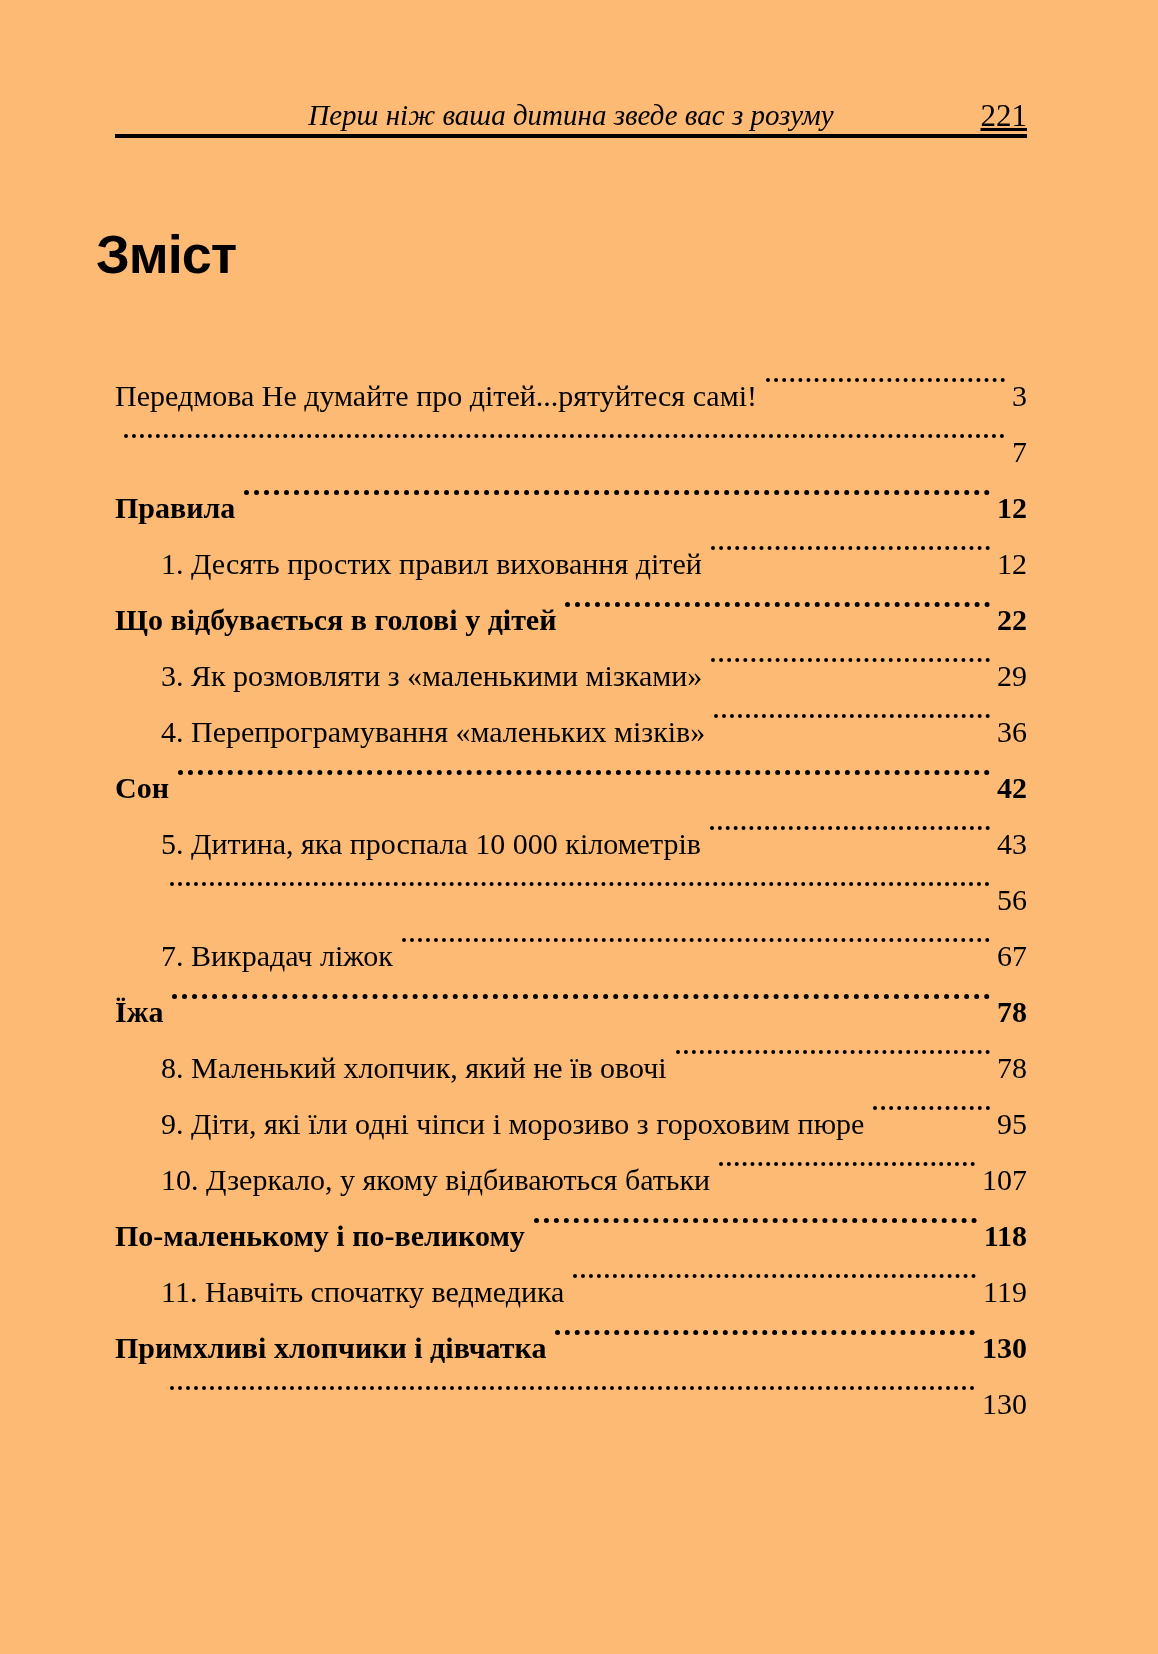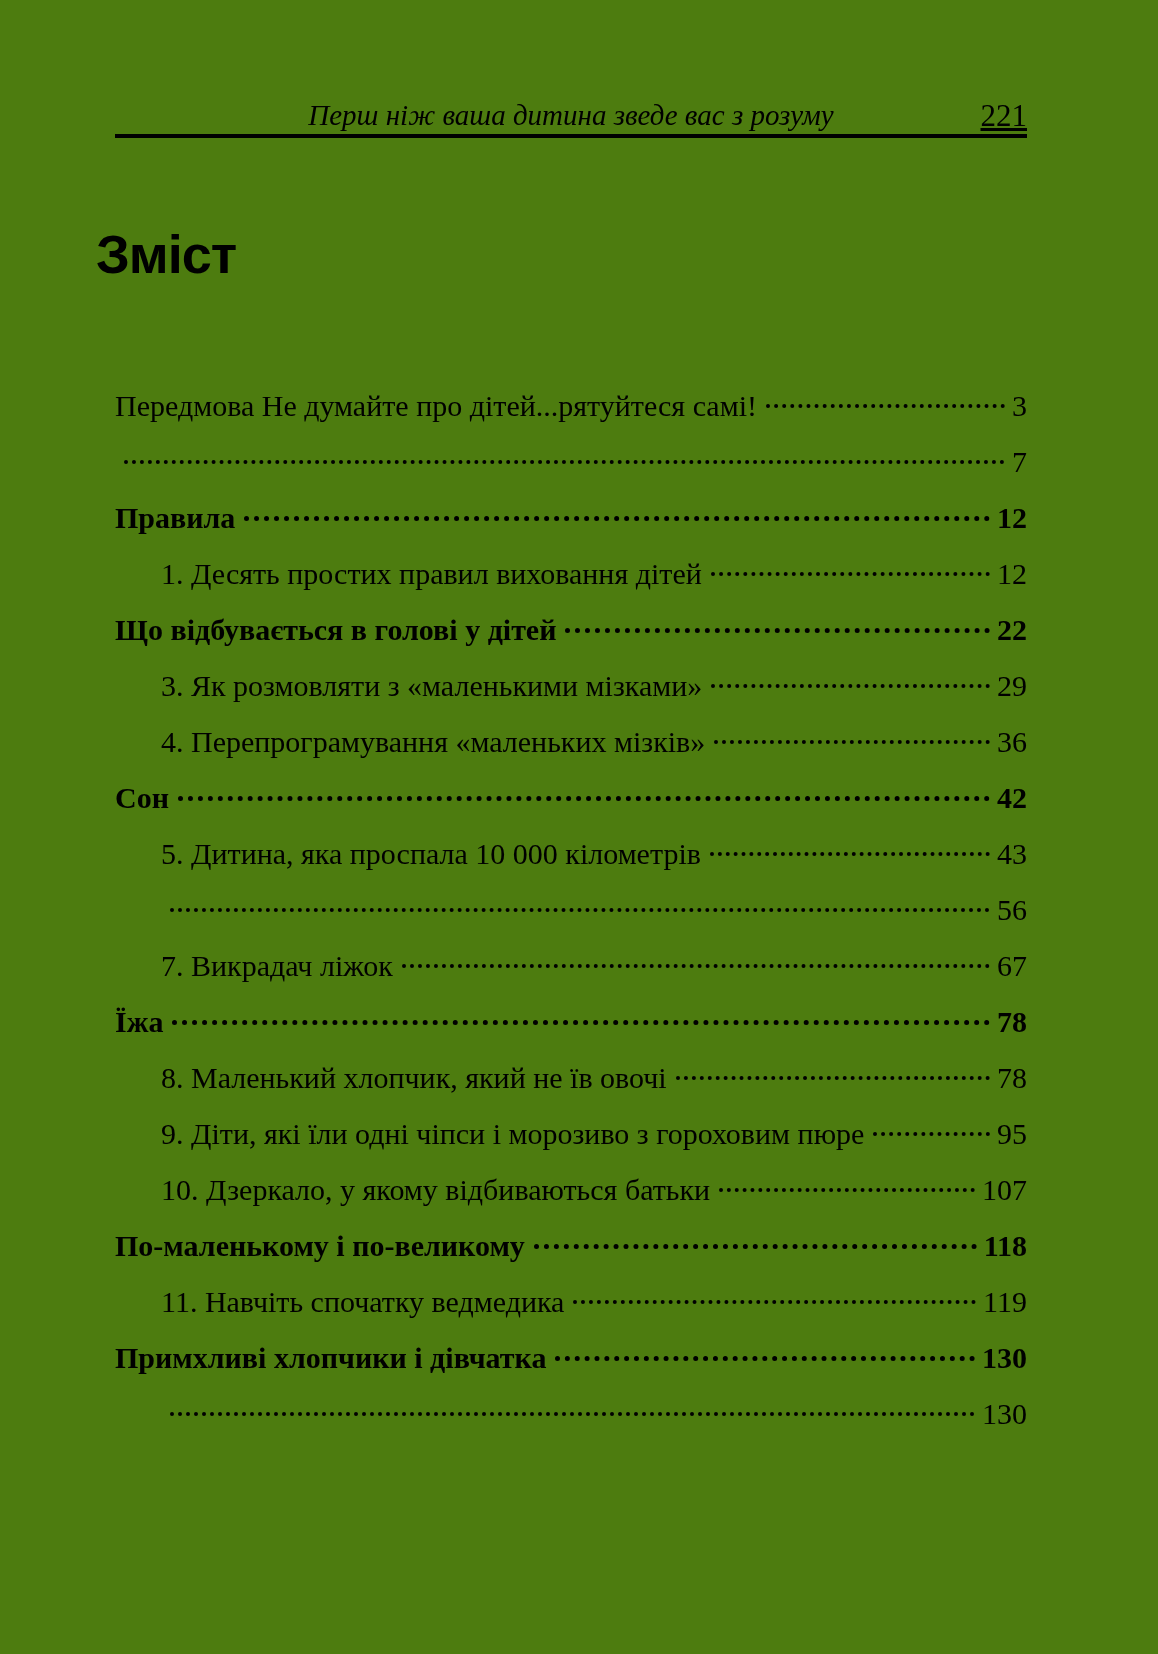--- a/index.html
+++ b/index.html
@@ -4,21 +4,21 @@
 <style>
   html, body {
     margin: 0;
     padding: 0;
     background: #ffffff;
   }
   .page {
     position: relative;
     width: 1158px;
     height: 1654px;
-    background: #4d7c0f;
+    background: #fdba74;
     color: #000000;
     font-family: "Liberation Serif", serif;
     overflow: hidden;
   }
 
   
   .running-head {
     position: absolute;
     top: 100px;
     left: 115px;
@@ -61,21 +61,21 @@
 
   
   .toc {
     position: absolute;
     top: 378px;
     left: 115px;
     width: 912px;
   }
   .toc-row {
     display: flex;
-    align-items: center;
+    align-items: flex-start;
     height: 56px;
     font-size: 30px;
     line-height: 1.18;
     white-space: nowrap;
   }
   .toc-row.bold { font-weight: 700; }
   .toc-row.indent { padding-left: 46px; }
   .toc-label { flex: 0 0 auto; }
   .leader {
     flex: 1 1 auto;

